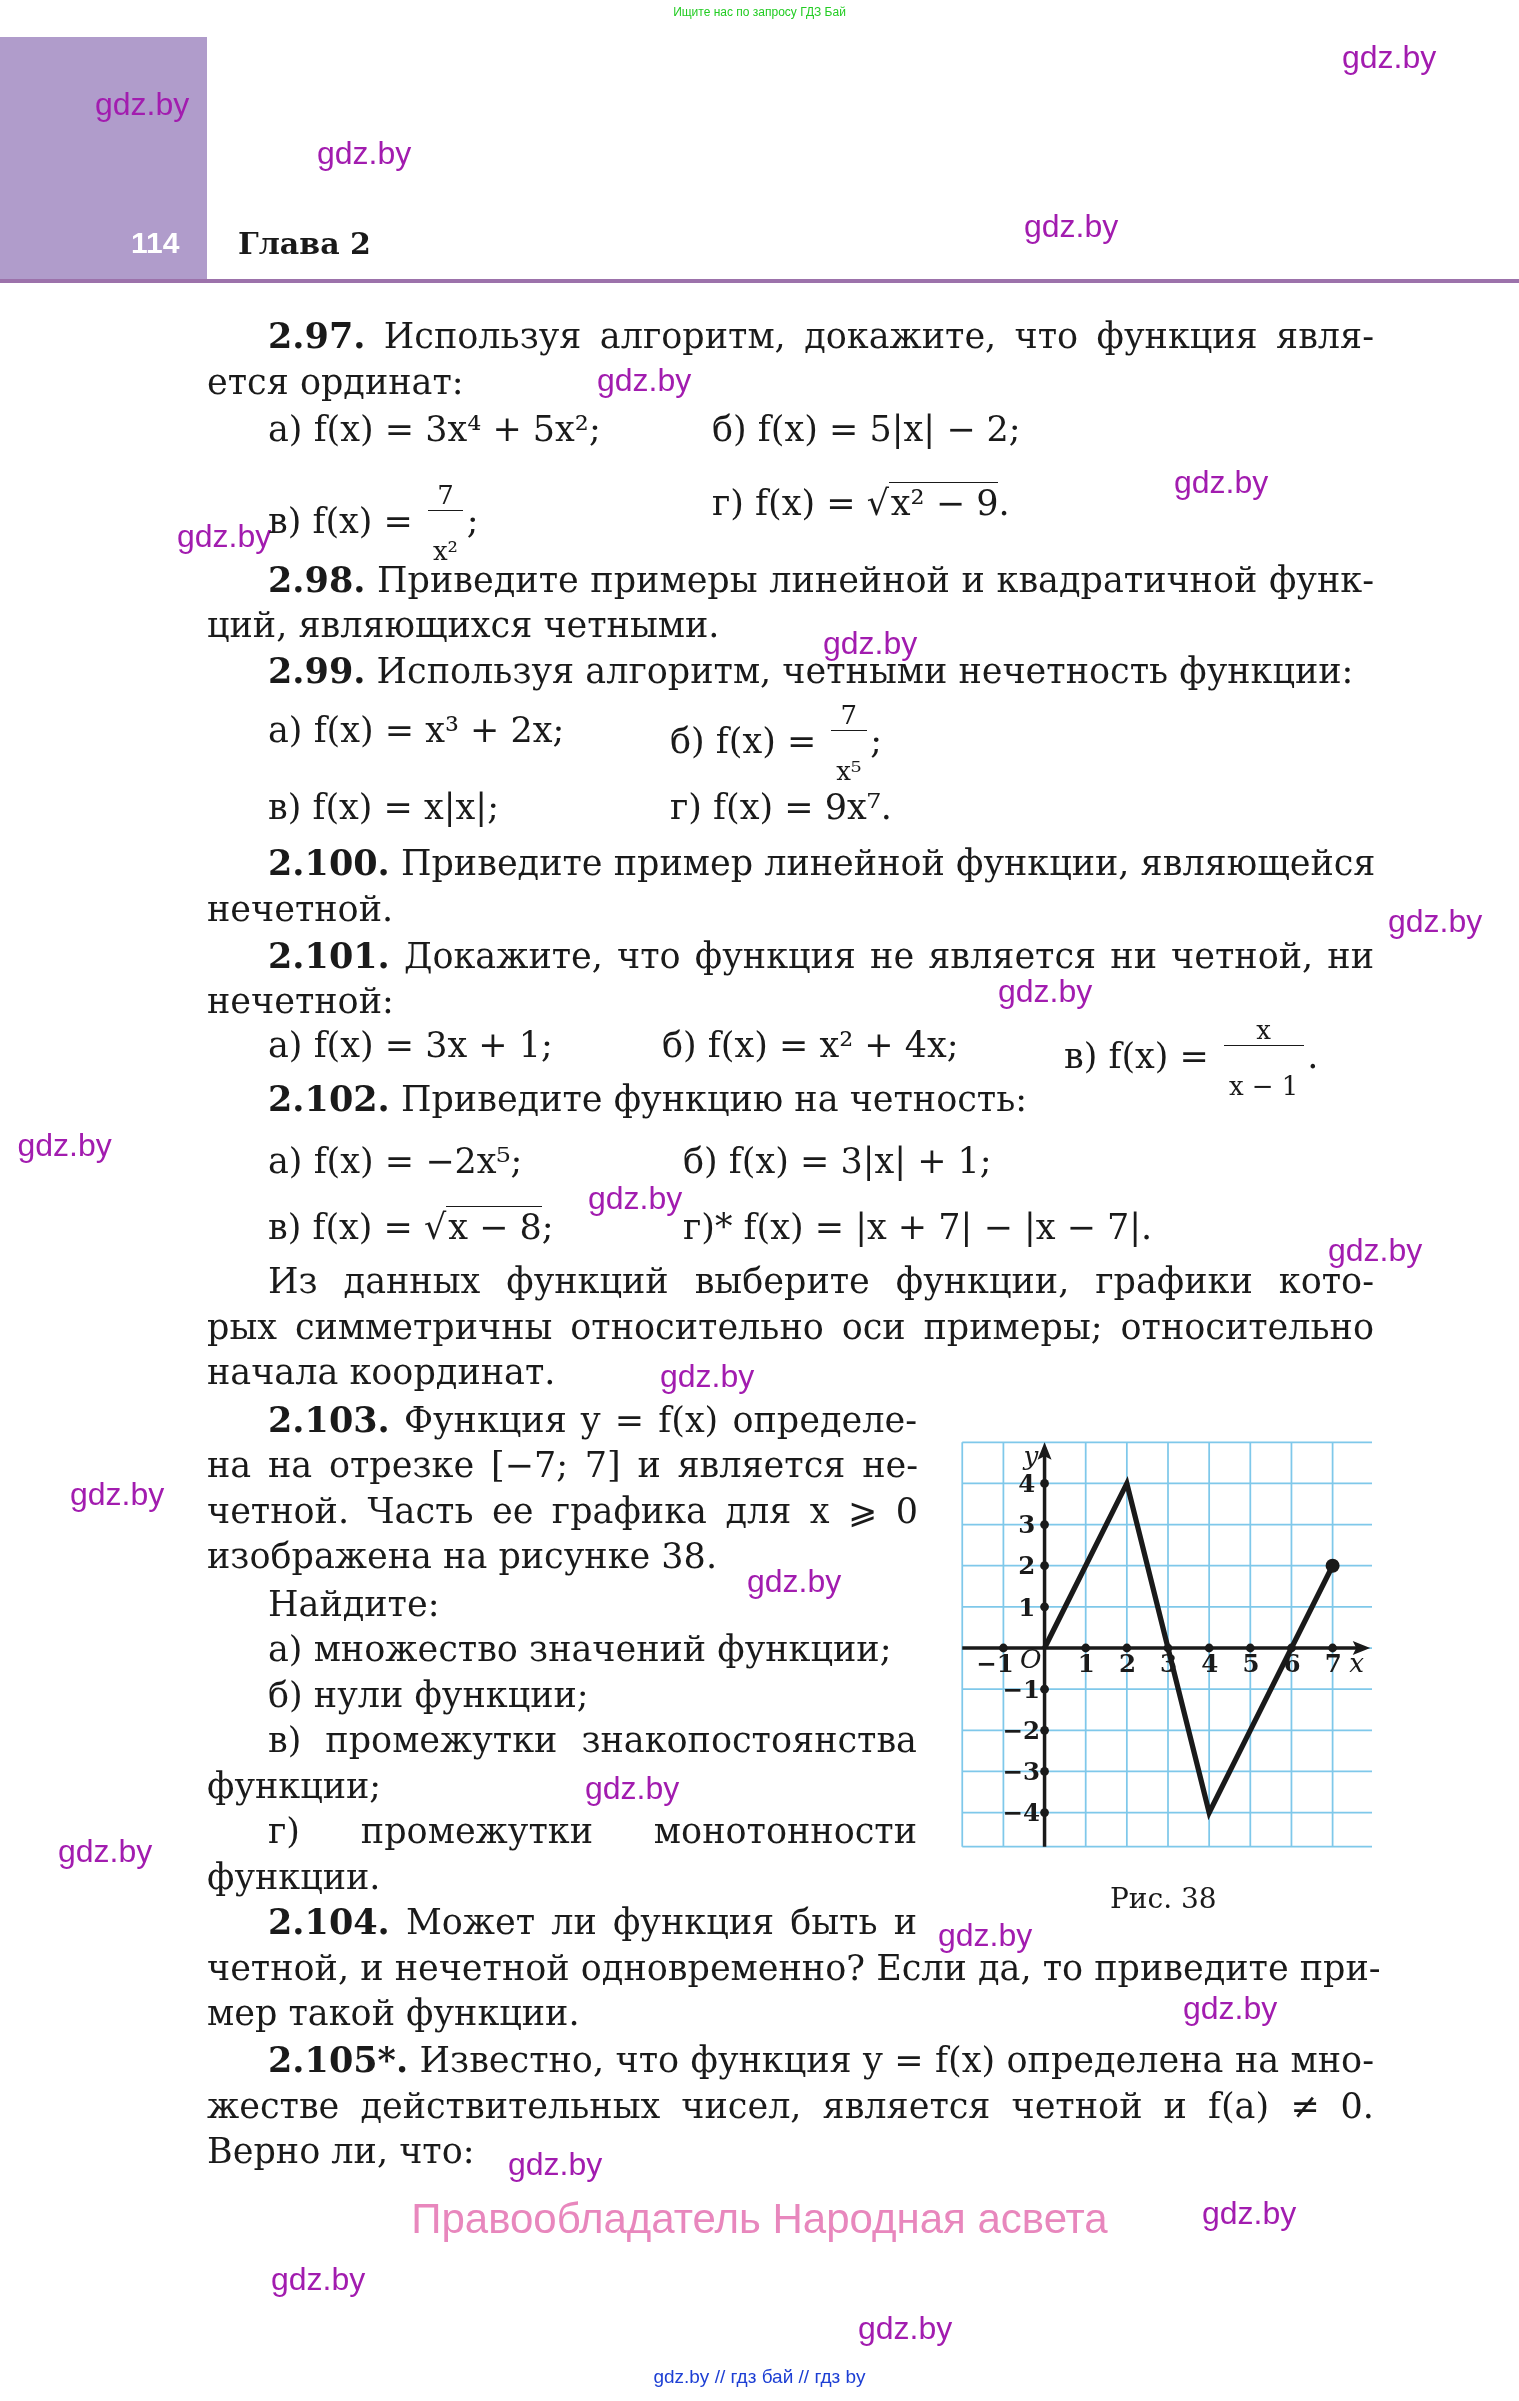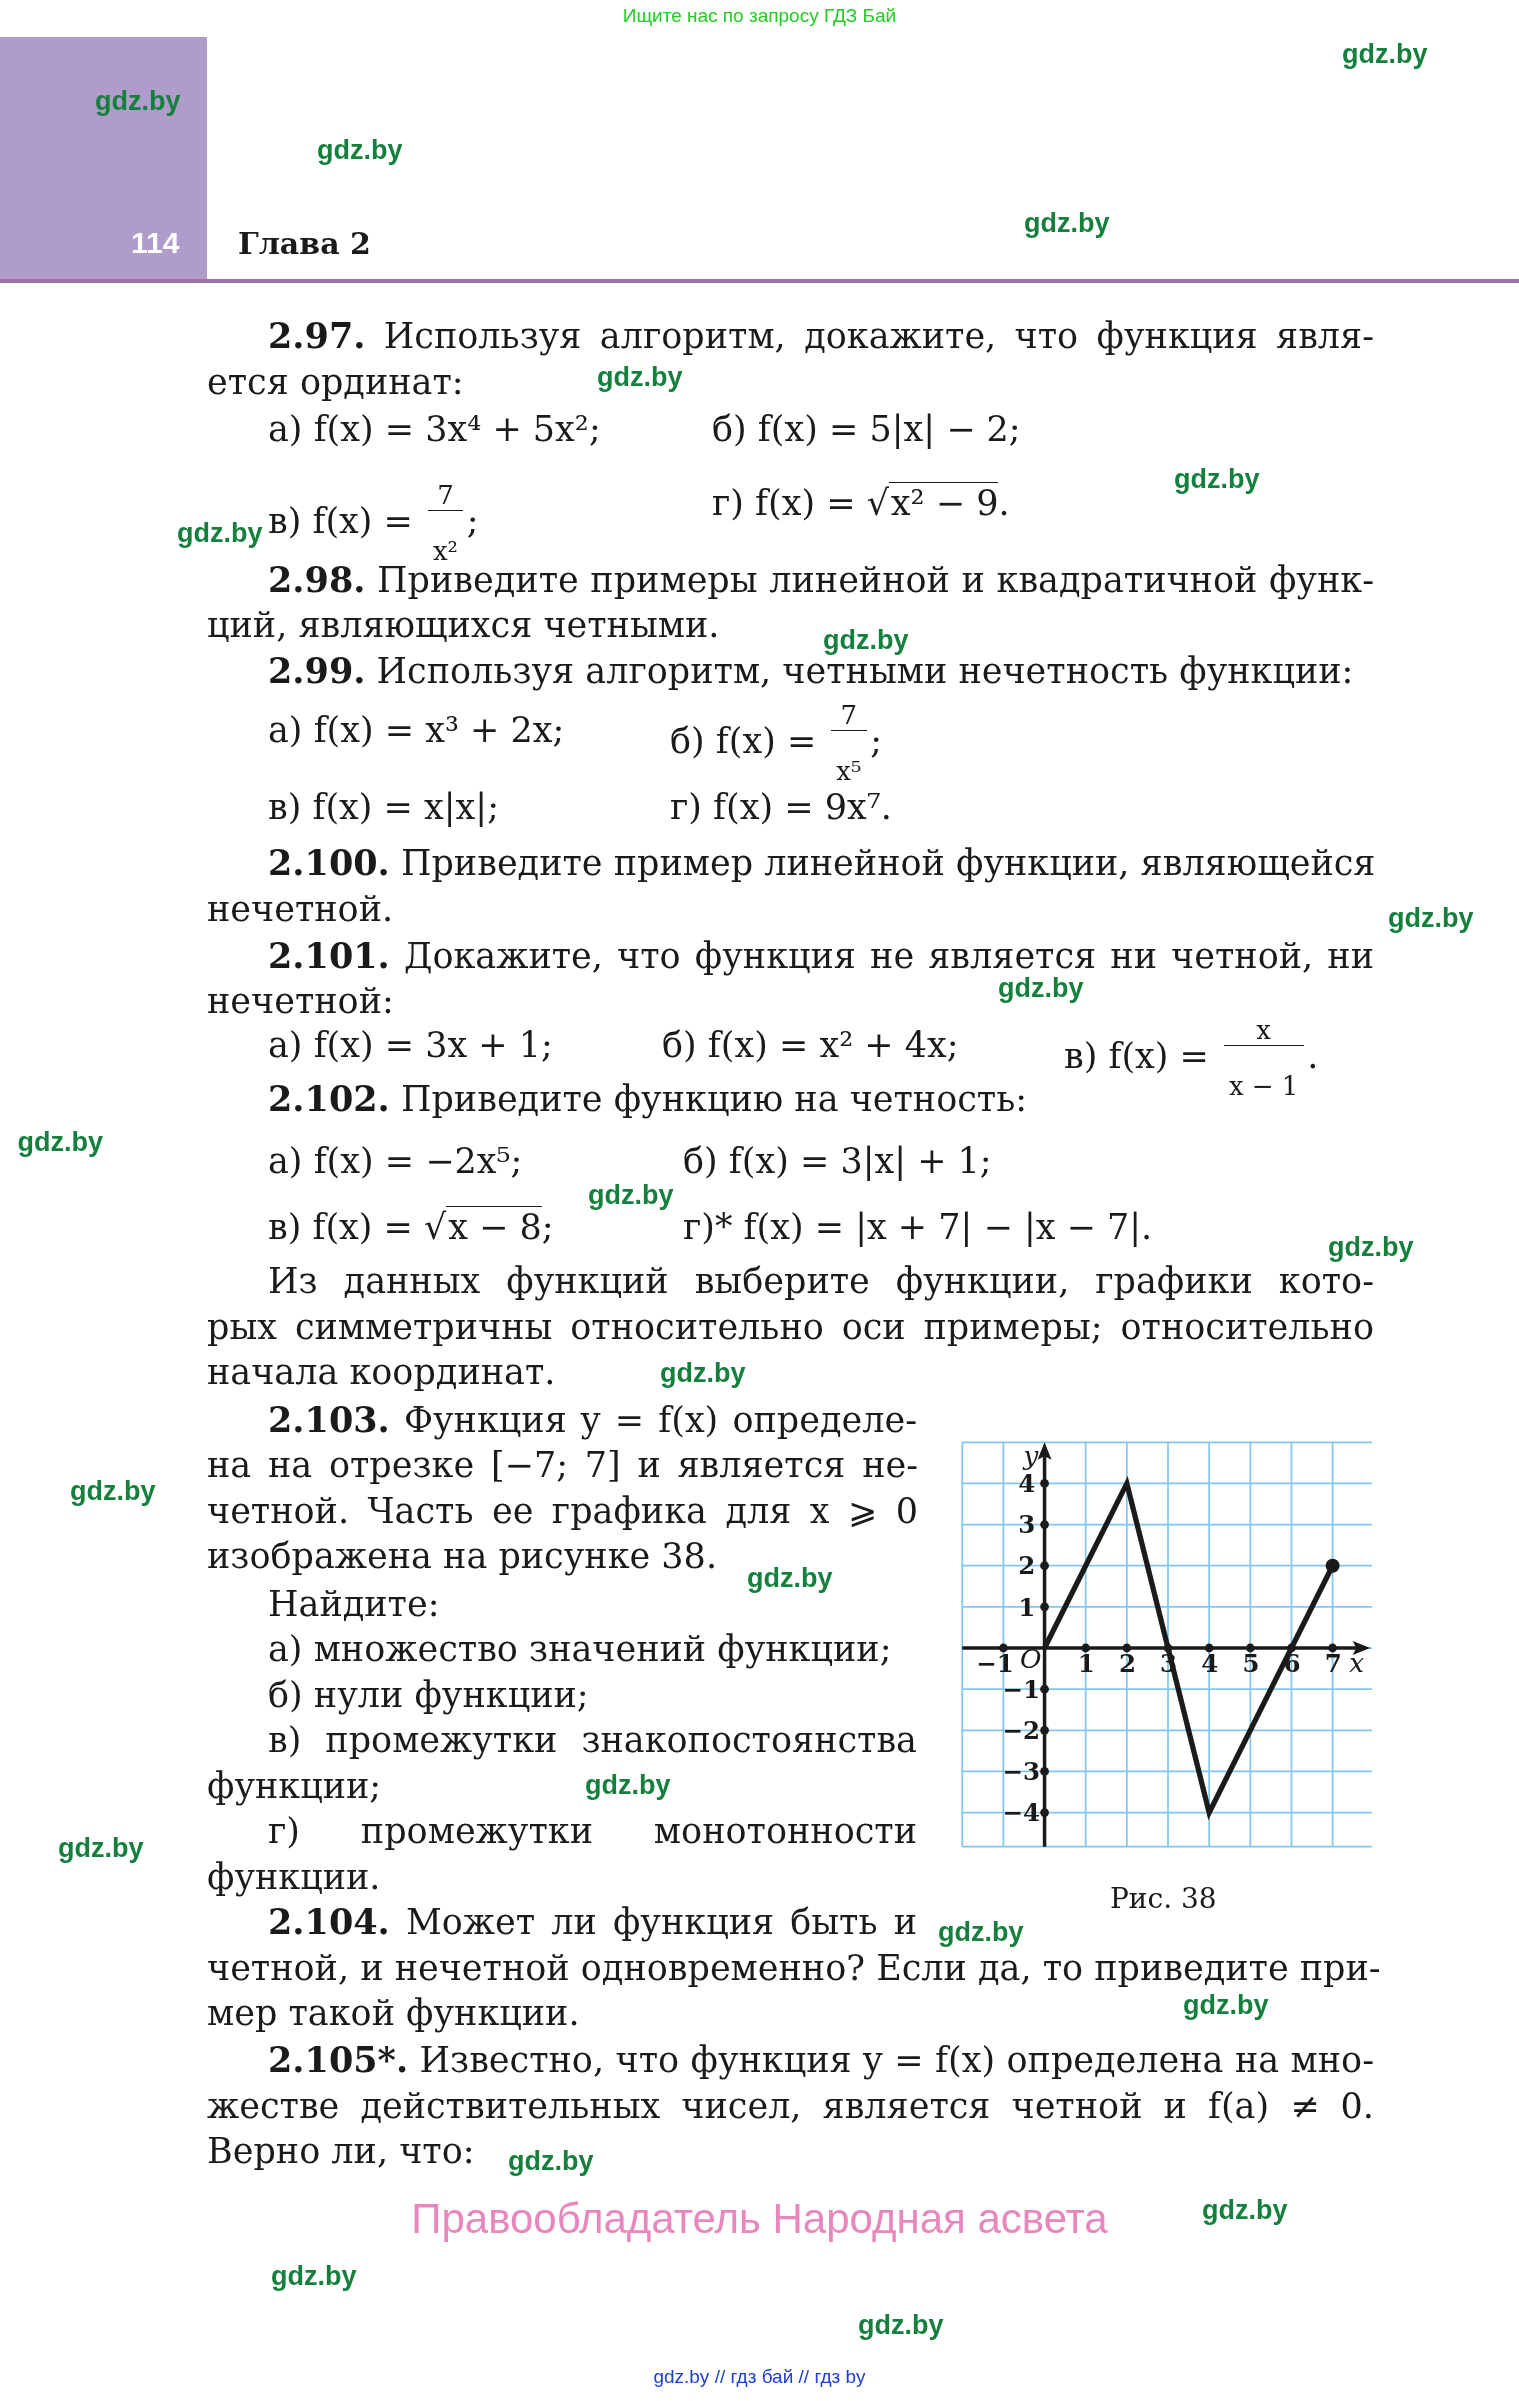--- a/index.html
+++ b/index.html
@@ -1,26 +1,26 @@
 <!DOCTYPE html>
 <html style="font-size:14px"><head>
 <meta charset="utf-8">
 <style>
   html, body { margin:0; padding:0; background:#ffffff; }
   body { width:1519px; height:2401px; position:relative; overflow:hidden;
          font-family:"DejaVu Serif", "Liberation Serif", serif; color:#1a1a1a; }
   .abs { position:absolute; }
   .top-banner { left:0; top:5.3px; width:1519px; text-align:center; color:#22cc22;
-                font-family:"Liberation Sans", sans-serif; font-size:19px; }
+                font-family:"Liberation Sans", sans-serif; font-size:12px; }
   .side-band { left:0; top:37px; width:207px; height:245px; background:#b09ccb; }
   .rule { left:0; top:279px; width:1519px; height:3.5px; background:#9c72ab; }
   .page-num { left:131px; top:226px; color:#ffffff; font-family:"Liberation Sans", sans-serif;
               font-size:30px; font-weight:bold; }
   .chapter { left:238px; top:226px; font-size:30px; font-weight:bold; }
-  .wm { font-family:"Liberation Sans", sans-serif; font-size:27px; color:#15803d;font-weight:bold; }
+  .wm { font-family:"Liberation Sans", sans-serif; font-size:32px; color:#a21caf; }
   .line { font-size:35px; line-height:46px; white-space:nowrap; }
   .just { text-align:justify; text-align-last:justify; }
   b.num { font-weight:bold; }
   .frac { display:inline-block; vertical-align:middle; text-align:center; font-size:26px; line-height:30px; margin:0 3.5px; }
   .frac .n { display:block; border-bottom:1.8px solid #1a1a1a; padding:0 5.3px; }
   .frac .d { display:block; padding:0 5.3px;margin-top:25px; }
   .sqrt { border-top:1.8px solid #1a1a1a; padding-left:1.8px; }
   .copyright { left:0; top:2195px; width:1519px; text-align:center; color:#e887bd;
                font-family:"Liberation Sans", sans-serif; font-size:42px; }
   .footer-links { left:0; top:2366px; width:1519px; text-align:center; color:#1d3fd4;

